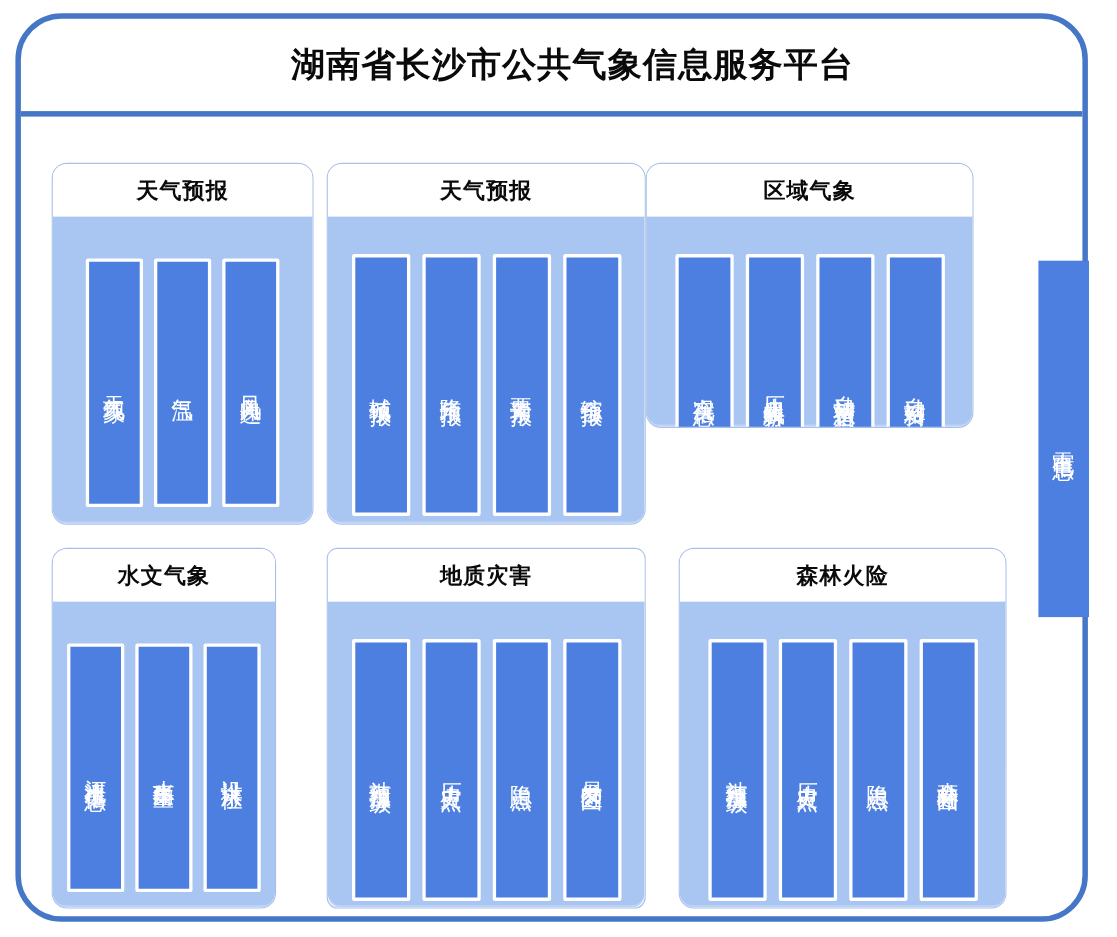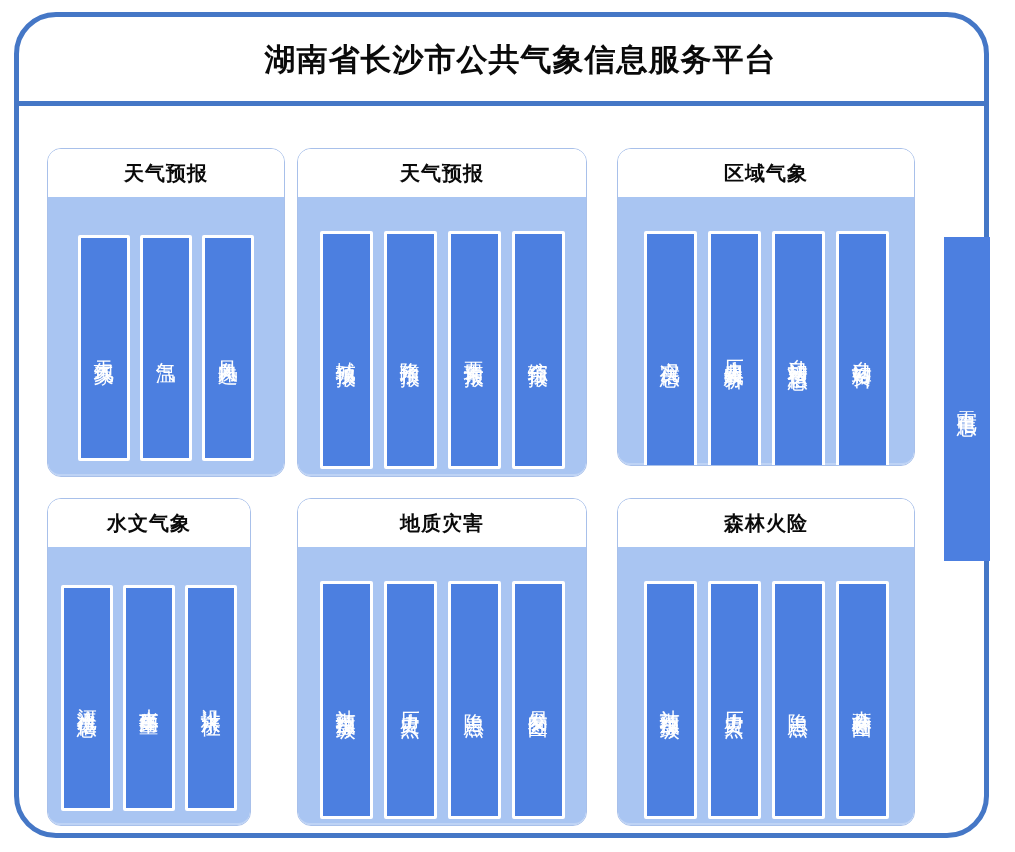--- a/index.html
+++ b/index.html
@@ -141,23 +141,23 @@
     justify-content: center;
     left: 925px;
     top: 131px;
     width: 46px;
     height: 324px;
   }
 
   
   #card-weather-forecast { left: 28px;  top: 42px;  width: 238px; height: 329px; }
   #card-fine-forecast    { left: 278px; top: 42px;  width: 290px; height: 329px; }
-  #card-regional         { left: 598px; top: 42px;  width: 298px; height: 318px; border-radius: 14px; }
+  #card-regional         { left: 568px; top: 42px;  width: 298px; height: 241px; border-radius: 14px; }
   #card-hydrology        { left: 28px;  top: 392px; width: 204px; height: 328px; }
-  #card-geo-hazard       { left: 278px; top: 392px; width: 290px; height: 328px; }
+  #card-geo-hazard       { left: 278px; top: 392px; width: 290px; height: 328px; border-radius: 10px; }
   #card-forest-fire      { left: 598px; top: 392px; width: 298px; height: 328px; }
 </style>
 </head>
 <body>
 
 <div id="outer-frame">
 
   <div id="title-band">
     <div id="platform-title">湖南省长沙市公共气象信息服务平台</div>
   </div>

